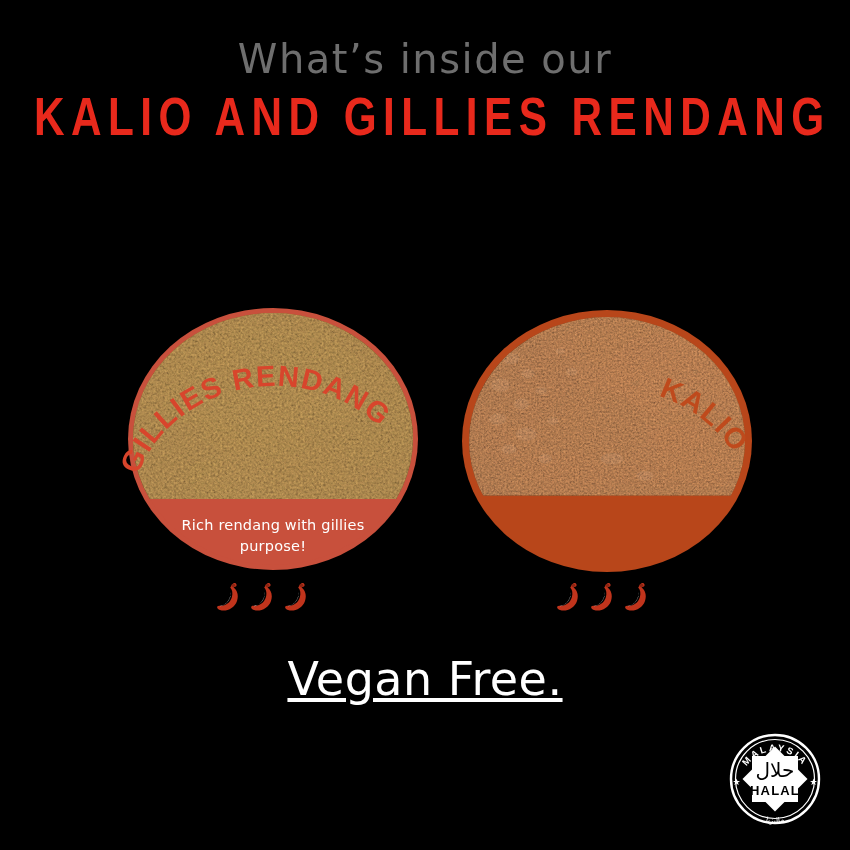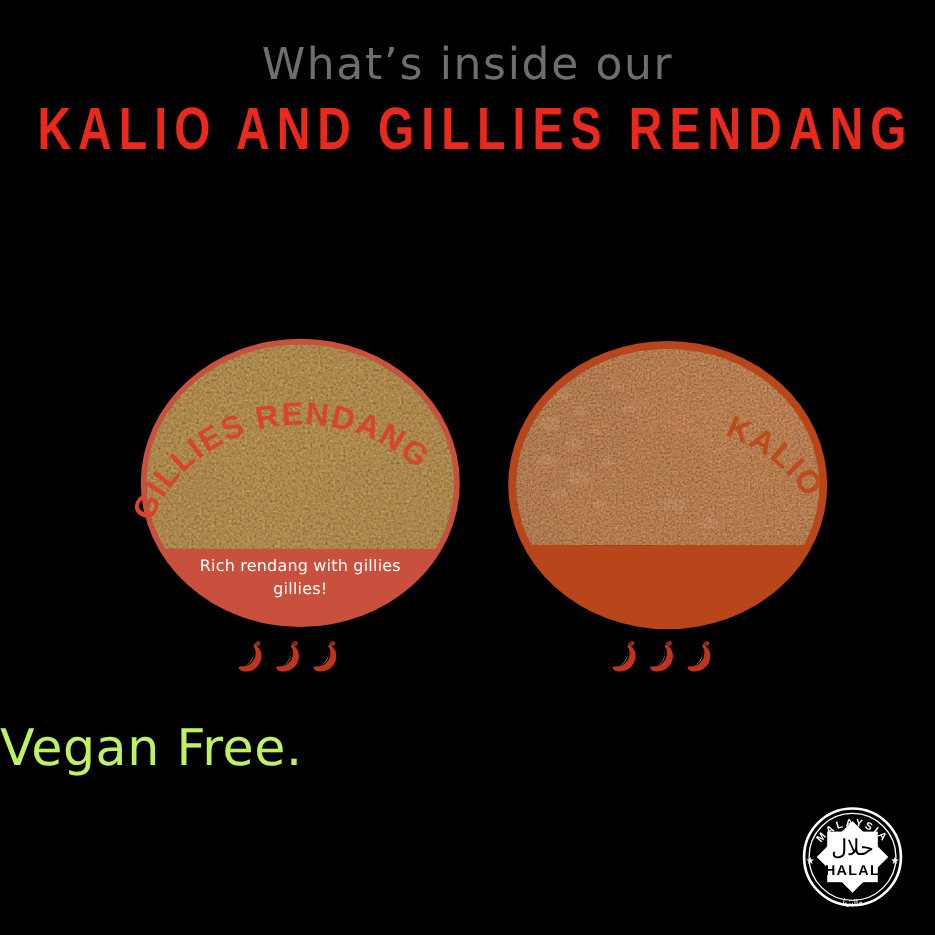--- a/index.html
+++ b/index.html
@@ -95,21 +95,21 @@
 
   .caption-band {
     position: absolute;
     left: 0;
     right: 0;
     top: 74%;
     bottom: 0;
     display: flex;
     align-items: flex-start;
     justify-content: center;
-    padding-top: 6px;
+    padding-top: 16px;
     box-sizing: border-box;
   }
   .caption-band-kalio { top: 72%; padding-top: 10px; }
 
   .caption-text {
     font-family: "DejaVu Sans", sans-serif;
     font-size: 14.5px;
     color: #ffffff;
     text-align: center;
     line-height: 1.45;
@@ -144,25 +144,27 @@
   }
   #chillies-gillies { left: 213px; top: 580px; }
   #chillies-kalio   { left: 553px; top: 580px; }
 
   
   .vegan {
     position: absolute;
     left: 0;
     top: 652px;
     width: 850px;
+    text-align: center;
     font-family: "DejaVu Sans", sans-serif;
     font-size: 46px;
     font-weight: 400;
-    color: #bef264;
+    color: #ffffff;
     letter-spacing: 0.5px;
+    text-decoration: underline;
   }
 
   
   #halal-logo {
     position: absolute;
     left: 723px;
     top: 727px;
     width: 104px;
     height: 104px;
   }
@@ -212,21 +214,21 @@
             <ellipse cx="100" cy="175" rx="44" ry="26" fill="#a8782c" opacity="0.6"></ellipse>
             <ellipse cx="200" cy="95" rx="26" ry="18" fill="#c08a33" opacity="0.55"></ellipse>
             <ellipse cx="60" cy="95" rx="22" ry="15" fill="#bb8530" opacity="0.5"></ellipse>
           </g>
           <rect width="290" height="194" filter="url(#gRgrain)" opacity="0.95"></rect>
           <rect width="290" height="194" fill="#2a1405" opacity="0.10"></rect>
         </svg>
         <div class="caption-band" style="background:#c8503c;">
           <div class="caption-text">
             <div>Rich rendang with gillies</div>
-            <div>gillies!</div>
+            <div>purpose!</div>
           </div>
         </div>
       </div>
     </div>
 
     <svg class="curved-label" viewBox="0 0 382 354">
       <defs>
         <path id="arcGillies" d="M 57,210 A 144,130 0 0 1 330,215" fill="none"></path>
       </defs>
       <text class="curved-text curved-gillies">

